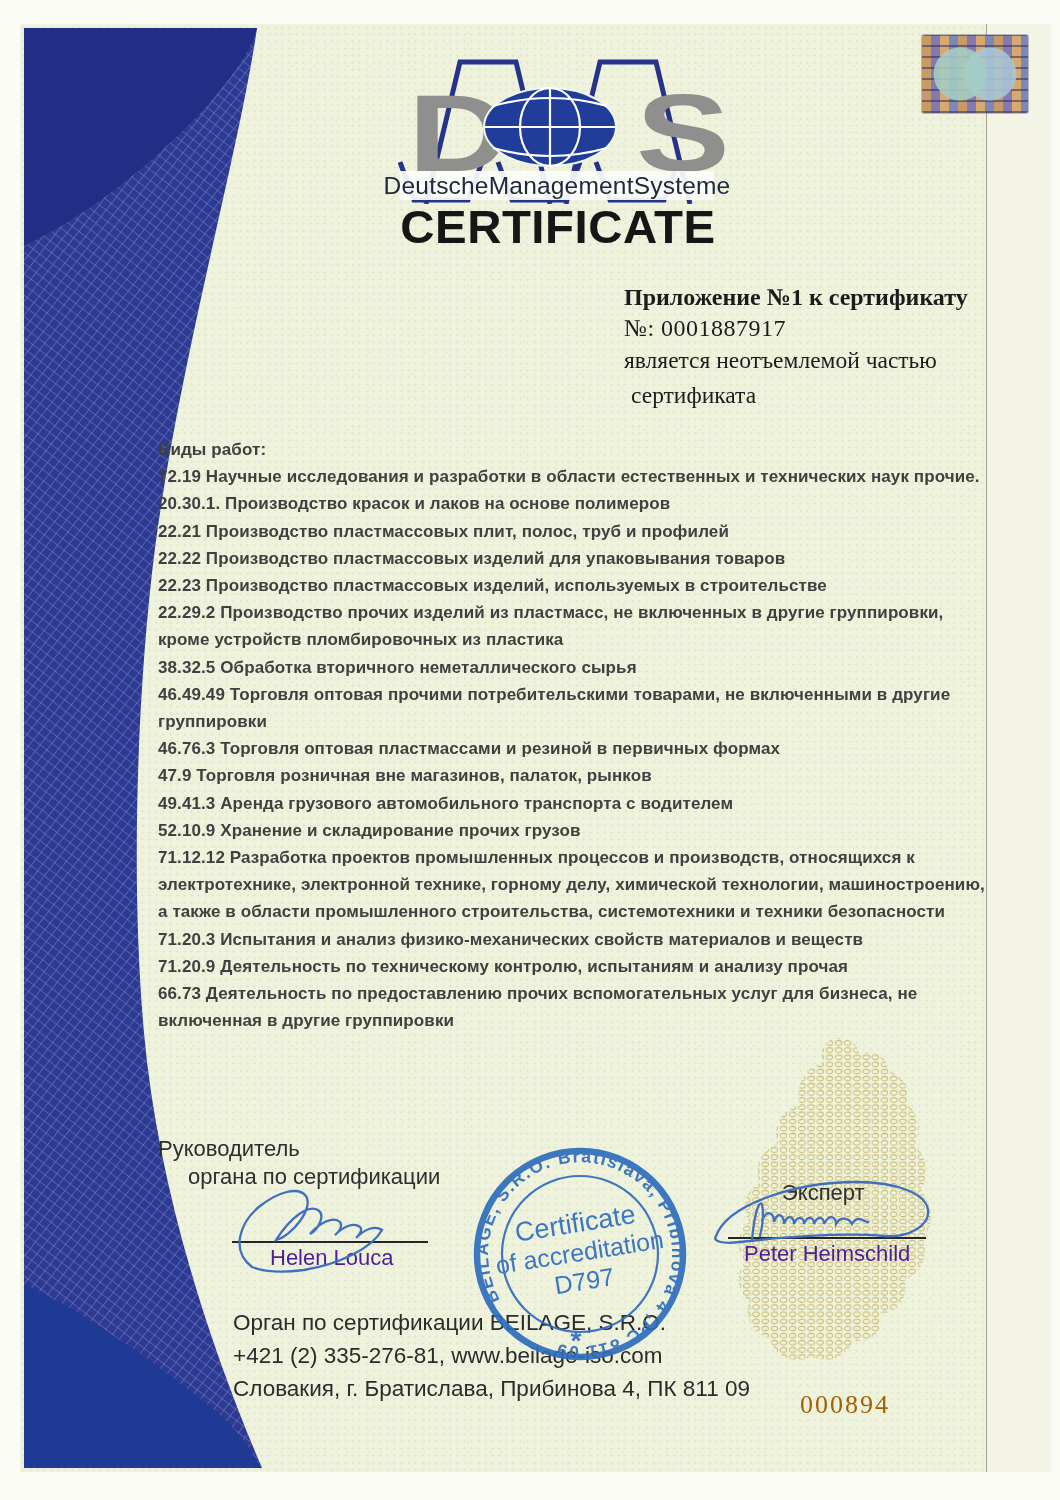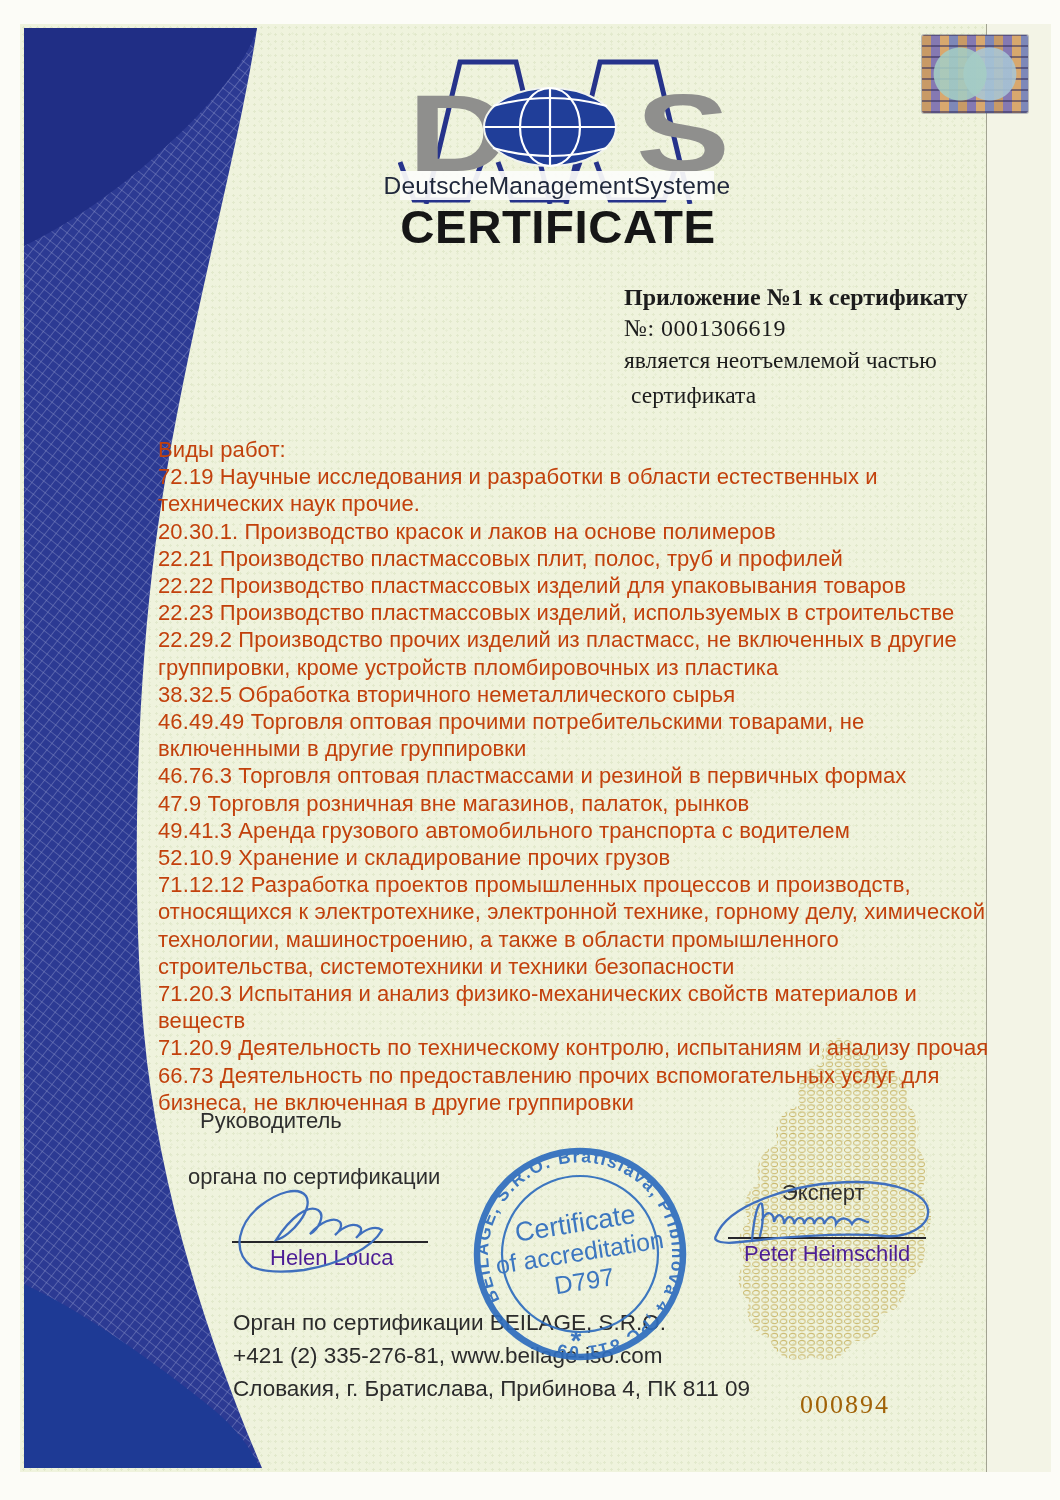--- a/index.html
+++ b/index.html
@@ -34,26 +34,26 @@
   #cert-title{position:absolute;left:396px;top:200px;width:324px;text-align:center;z-index:3;
        font-size:46px;font-weight:800;color:#161616;letter-spacing:.5px;transform:scaleX(1.03);}
   
   #annex{position:absolute;left:624px;top:284px;width:370px;z-index:3;font-family:"Liberation Serif",serif;color:#1c1c1c;}
   #annex .t{font-weight:700;font-size:24px;}
   #annex .n{font-size:24px;margin-top:4px;letter-spacing:.5px;}
   #annex .i1{font-size:23.5px;margin-top:5px;}
   #annex .i2{font-size:23.5px;margin-top:8px;padding-left:7px;}
   
   #works{position:absolute;left:158px;top:436px;width:834px;z-index:3;}
-  #works p{margin:0;font-size:22px;font-weight:400;color:#c2410c;line-height:27.2px;letter-spacing:.1px;}
+  #works p{margin:0;font-size:17px;font-weight:700;color:#404040;line-height:27.2px;letter-spacing:.1px;}
   
   #germany{position:absolute;left:733px;top:1028px;z-index:1;opacity:.8;}
   
   .role{position:absolute;z-index:4;font-size:22px;color:#2e2e2e;}
-  #role-l1{left:158px;top:1108px;margin-left:42px;}
+  #role-l1{left:158px;top:1136px;}
   #role-l2{left:188px;top:1164px;}
   #role-r{left:782px;top:1168px;margin-top:12px;}
   .sig{position:absolute;z-index:5;}
   #sig-helen{left:222px;top:1172px;}
   #sig-peter{left:700px;top:1174px;}
   .sig-line{position:absolute;height:0;border-top:2px solid #26262a;z-index:4;}
   #line-helen{left:232px;top:1241px;width:196px;}
   #line-peter{left:728px;top:1237px;width:198px;}
   .sig-name{position:absolute;z-index:4;font-size:22px;color:#4c1d95;}
   #name-helen{left:270px;top:1245px;}
@@ -109,21 +109,21 @@
       </g>
     </svg>
     <div id="brand-band">
       <span>DeutscheManagementSysteme</span>
     </div>
   </div>
   <div id="cert-title">CERTIFICATE</div>
 
   <div id="annex">
     <div class="t">Приложение №1 к сертификату</div>
-    <div class="n"><span>№:</span> <span>0001306619</span></div>
+    <div class="n"><span>№:</span> <span>0001887917</span></div>
     <div class="i1">является неотъемлемой частью</div>
     <div class="i2">сертификата</div>
   </div>
 
   <div id="works">
     <p>Виды работ:</p>
     <div>
         <p>72.19 Научные исследования и разработки в области естественных и технических наук прочие.</p>
         <p>20.30.1. Производство красок и лаков на основе полимеров</p>
         <p>22.21 Производство пластмассовых плит, полос, труб и профилей</p>

